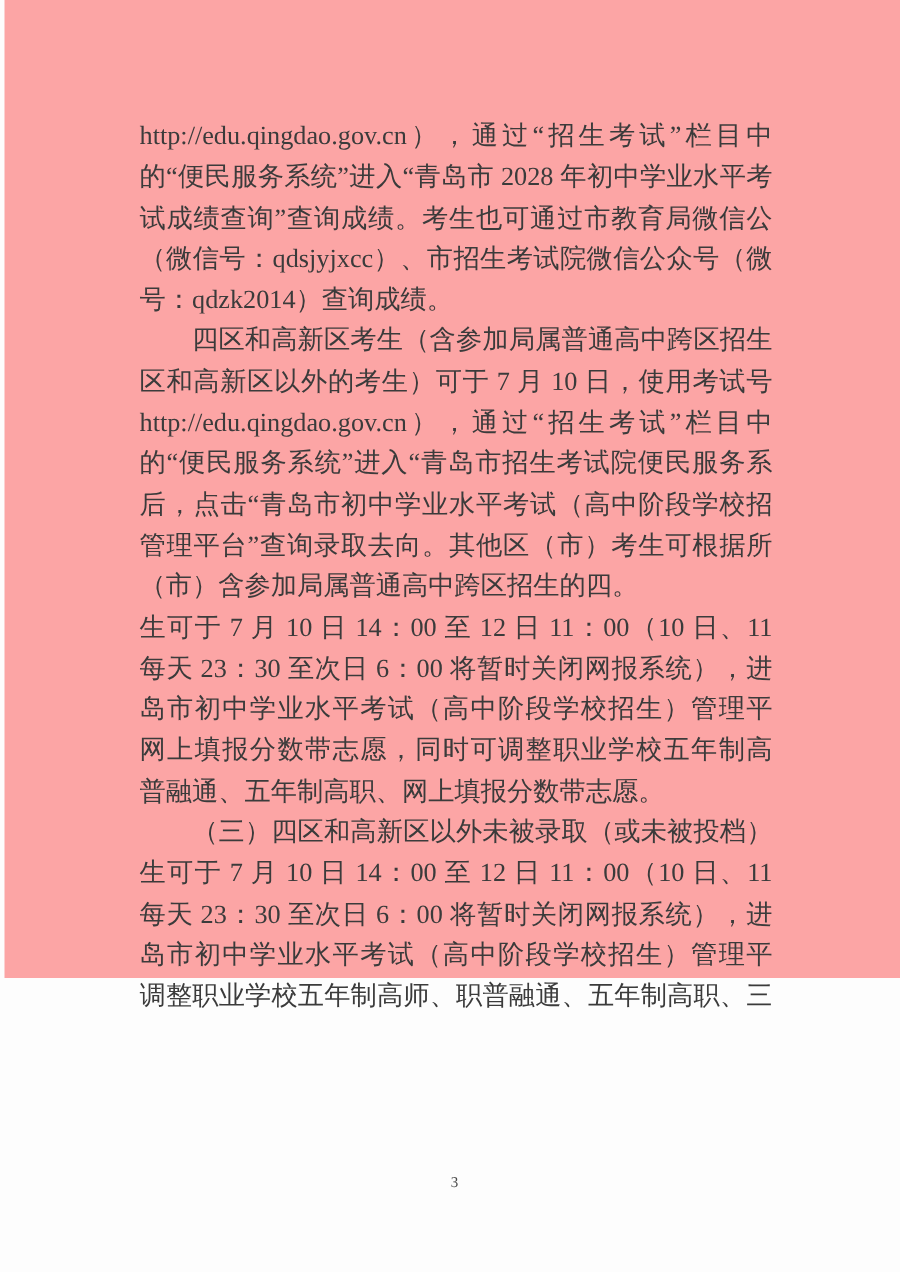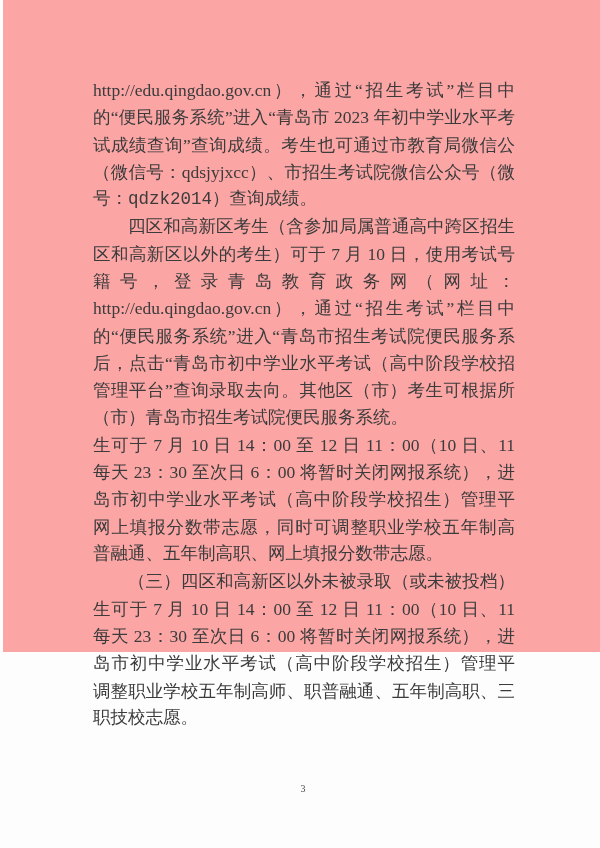--- a/index.html
+++ b/index.html
@@ -32,21 +32,20 @@
   }
   .line {
     text-align: justify;
     text-align-last: justify;
     white-space: normal;
     height: 27.3px;
     overflow: hidden;
   }
   .line.para-end {
     text-align-last: left;
-    font-family: Liberation Mono, monospace;
   }
   .line.indent {
     text-indent: 2em;
   }
   .page-number {
     position: absolute;
     top: 782px;
     left: 0;
     width: 600px;
     text-align: center;
@@ -54,38 +53,36 @@
     color: #4a4a4a;
     line-height: 14px;
   }
 </style>
 </head>
 <body>
 
 <div class="page">
   <div class="textblock">
     <div class="line">http://edu.qingdao.gov.cn），通过“招生考试”栏目中</div>
-    <div class="line">的“便民服务系统”进入“青岛市 2023 年初中学业水平考</div>
+    <div class="line">的“便民服务系统”进入“青岛市 2028 年初中学业水平考</div>
     <div class="line">试成绩查询”查询成绩。考生也可通过市教育局微信公众号</div>
     <div class="line">（微信号：qdsjyjxcc）、市招生考试院微信公众号（微信</div>
     <div class="line para-end">号：qdzk2014）查询成绩。</div>
     <div class="line indent">四区和高新区考生（含参加局属普通高中跨区招生的四</div>
     <div class="line">区和高新区以外的考生）可于 7 月 10 日，使用考试号和学</div>
-    <div class="line">籍号，登录青岛教育政务网（网址：</div>
     <div class="line">http://edu.qingdao.gov.cn），通过“招生考试”栏目中</div>
     <div class="line">的“便民服务系统”进入“青岛市招生考试院便民服务系统”</div>
     <div class="line">后，点击“青岛市初中学业水平考试（高中阶段学校招生）</div>
     <div class="line">管理平台”查询录取去向。其他区（市）考生可根据所在区</div>
-    <div class="line para-end">（市）青岛市招生考试院便民服务系统。</div>
+    <div class="line para-end">（市）含参加局属普通高中跨区招生的四。</div>
     <div class="line">生可于 7 月 10 日 14：00 至 12 日 11：00（10 日、11 日 2 天，</div>
     <div class="line">每天 23：30 至次日 6：00 将暂时关闭网报系统），进入“青</div>
     <div class="line">岛市初中学业水平考试（高中阶段学校招生）管理平台”，</div>
     <div class="line">网上填报分数带志愿，同时可调整职业学校五年制高师、职</div>
     <div class="line para-end">普融通、五年制高职、网上填报分数带志愿。</div>
     <div class="line indent">（三）四区和高新区以外未被录取（或未被投档）的考</div>
     <div class="line">生可于 7 月 10 日 14：00 至 12 日 11：00（10 日、11 日 2 天，</div>
     <div class="line">每天 23：30 至次日 6：00 将暂时关闭网报系统），进入“青</div>
     <div class="line">岛市初中学业水平考试（高中阶段学校招生）管理平台”，</div>
     <div class="line">调整职业学校五年制高师、职普融通、五年制高职、三年中</div>
-    <div class="line para-end">职技校志愿。</div>
   </div>
   <div class="page-number">3</div>
 </div>
 
 </body></html>

